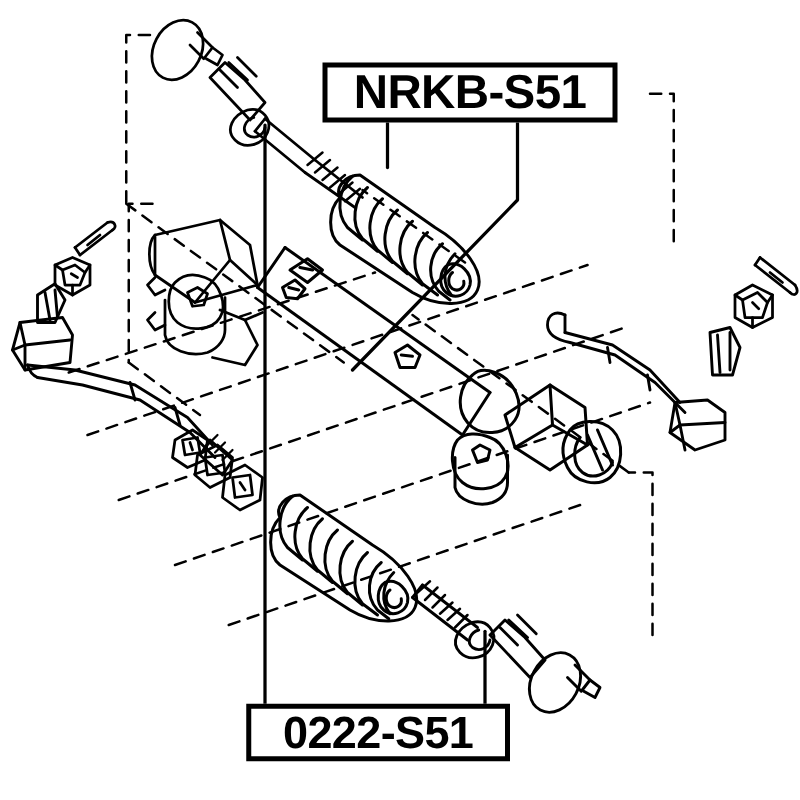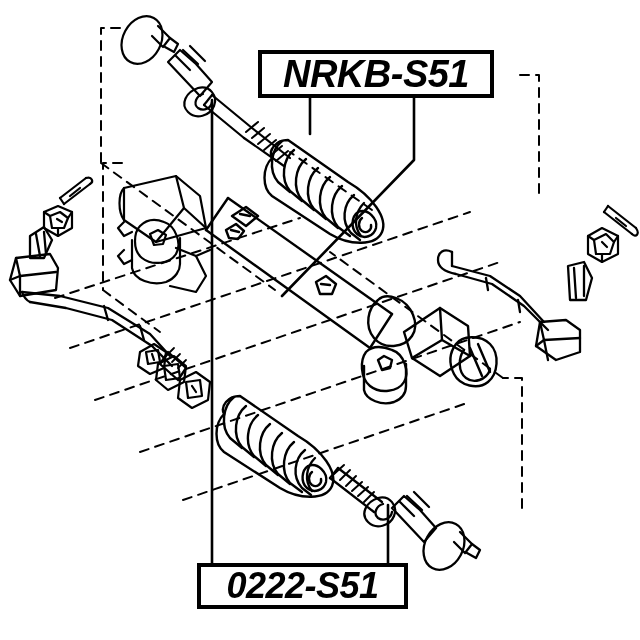--- a/index.html
+++ b/index.html
@@ -32,21 +32,20 @@
     justify-content: center;
     z-index: 40;
   }
   .callout .txt {
     font-family: "Liberation Sans", sans-serif;
     font-weight: bold;
     color: #000000;
     line-height: 1;
     white-space: nowrap;
     letter-spacing: -0.5px;
-    font-style: italic;
   }
   #callout-top {
     left: 258px;
     top: 50px;
     width: 236px;
     height: 48px;
   }
   #callout-top .txt { font-size: 38px; }
   #callout-bottom {
     left: 197px;

